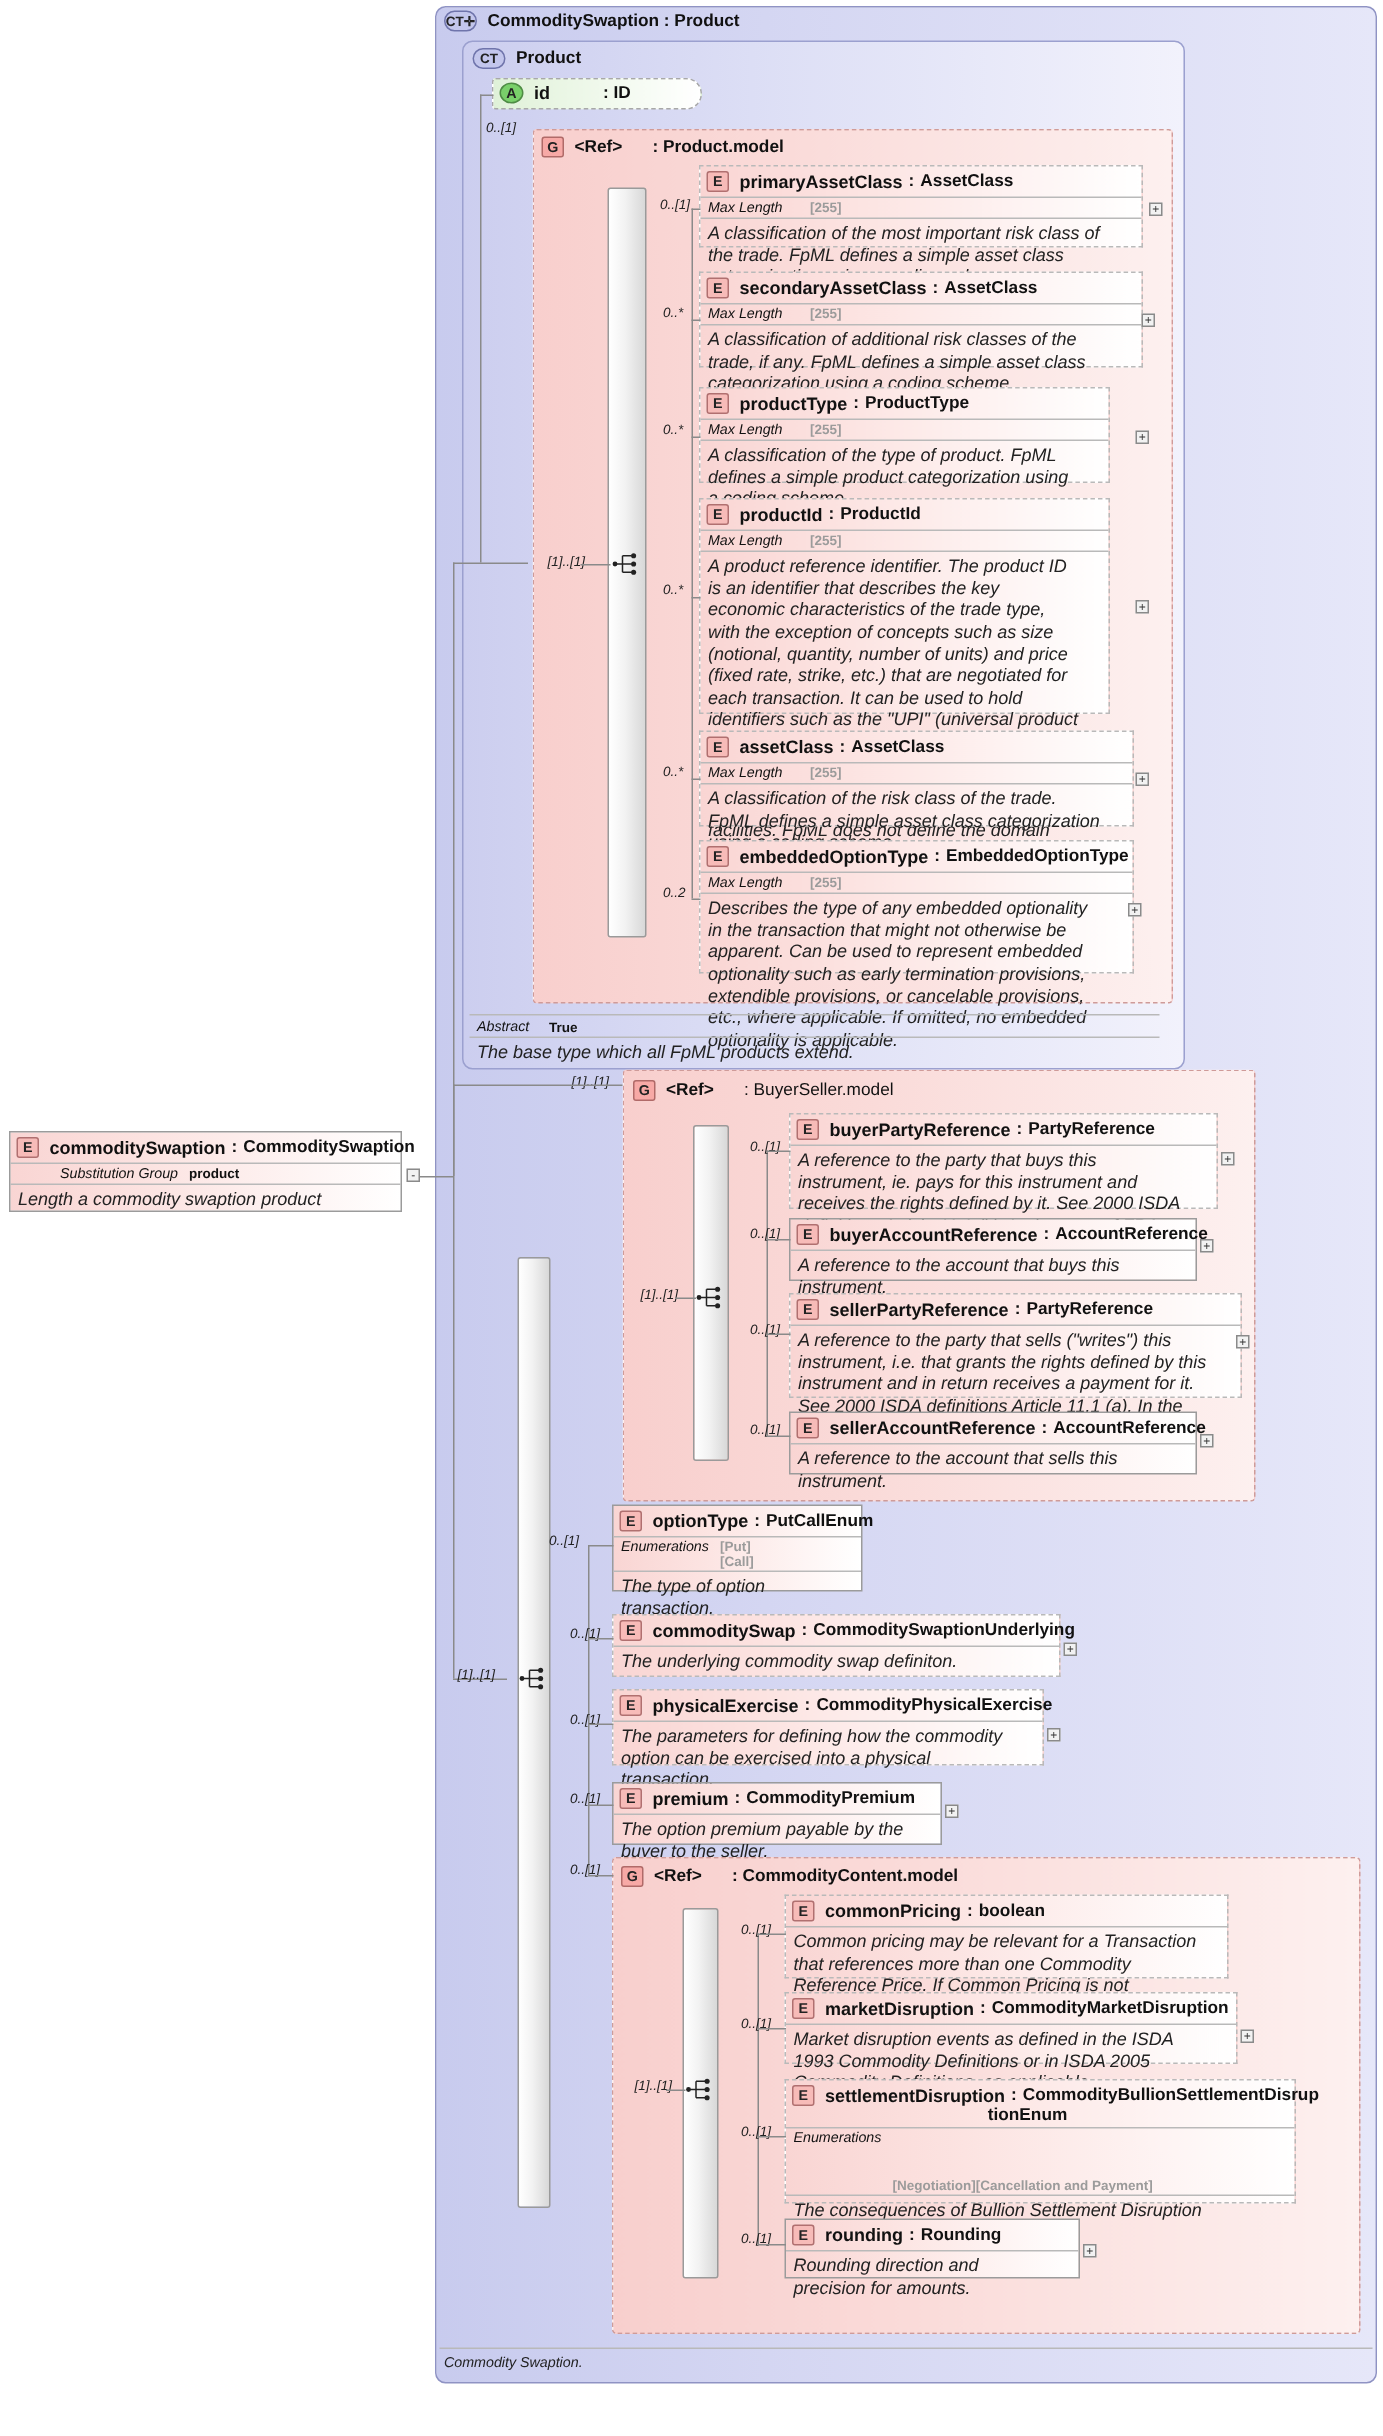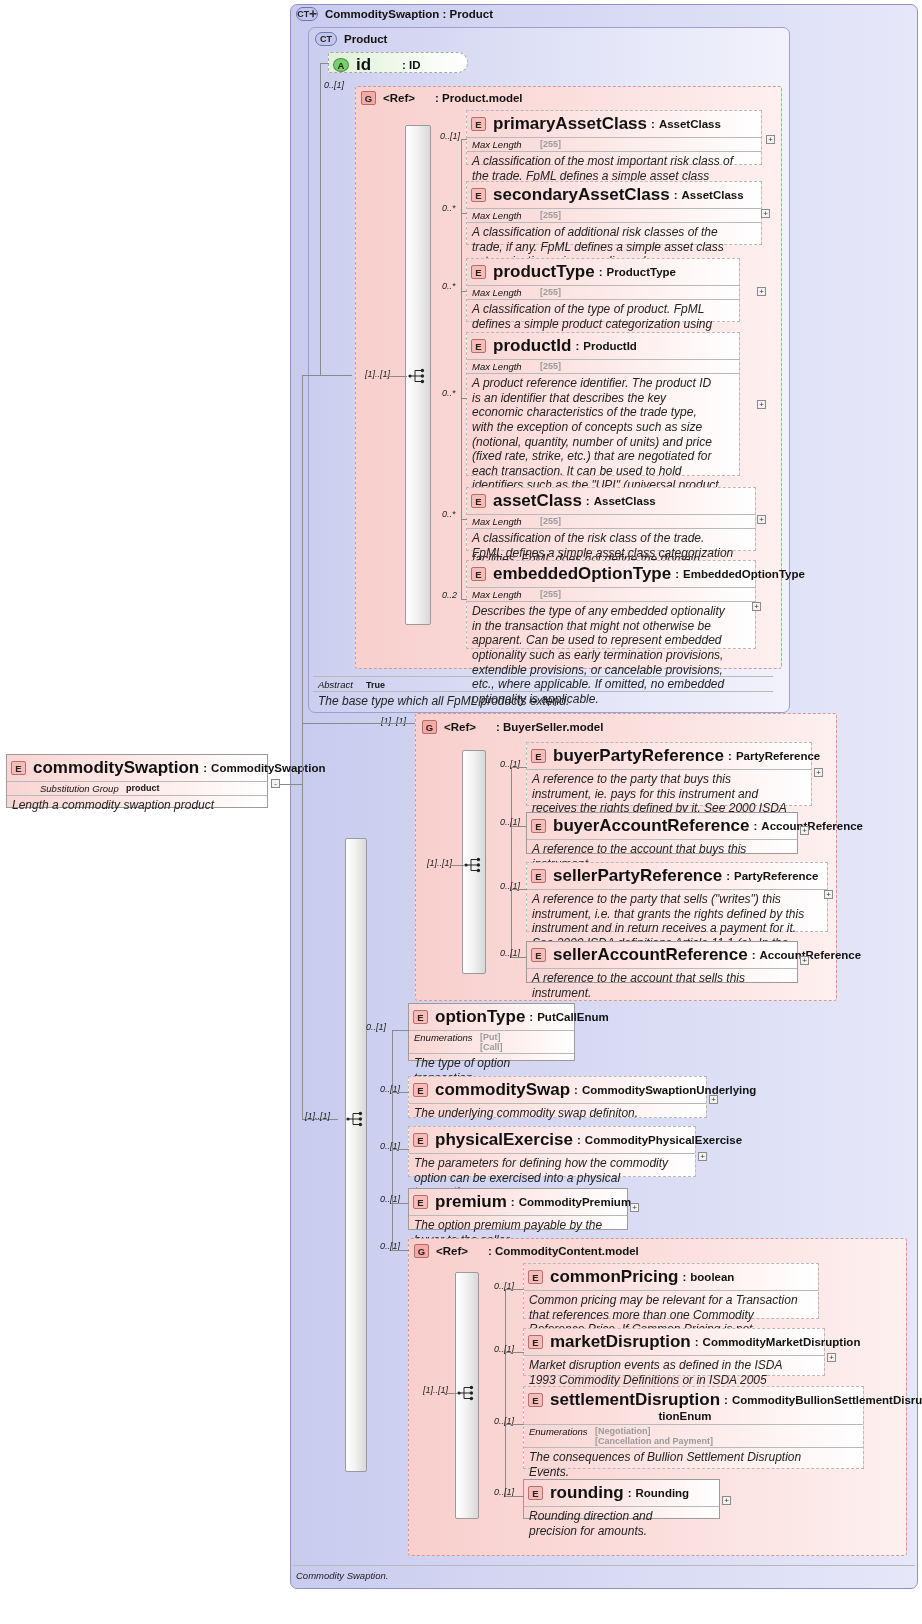--- a/index.html
+++ b/index.html
@@ -54,21 +54,21 @@
     text-align:center; font-size:9.5px; font-weight:bold;
     border:1px solid #b07070; background:#f7bbb8; color:#222;
     margin-right:7px; border-radius:2px; flex:0 0 auto;
   }
   .tag.g { background:#f7a9a6; border-color:#b06a68; }
   .tag.a { background:#79d06a; border-color:#4e8c44; border-radius:50%; width:16px; }
   .tag.ct {
     background:#c3c6ec; border-color:#6f74ab; width:22px; border-radius:8px;
     font-size:9px; letter-spacing:0px;
   }
-  .el-name { font-weight:bold; font-size:17px; color:#111; }
+  .el-name { font-weight:bold; font-size:12px; color:#111; }
   .el-name2 { font-weight:bold; font-size:11.5px; color:#111; }
 
   .row-sep { border-top:1px solid #b9b9b9; }
   .facet {
     padding:1px 5px 1px 5px; font-size:9.5px; font-style:italic; color:#111;
     display:flex; white-space:nowrap;
   }
   .facet .fname { font-style:italic; min-width:68px; }
   .facet .fval { color:#9b9b9b; font-style:normal; font-weight:bold; font-size:9px; }
   .facet .fval.dark { color:#111; }
@@ -306,21 +306,21 @@
 
 <div class="ln v" style="left:302px; top:375px; height:409px;"></div>
 <div class="ln h" style="left:302px; top:375px; width:18px;"></div>
 <div class="ln v" style="left:302px; top:723px; height:396px;"></div>
 <div class="ln h" style="left:302px; top:1119px; width:36px;"></div>
 
 <div class="box g-outer" style="left:415px; top:713px; width:422px; height:288px;"></div>
 <div class="box" style="left:422px; top:719px; width:320px; height:15px; display:flex; align-items:center;">
   <span class="tag g">G</span>
   <span style="font-weight:bold; font-size:11.5px; min-width:52px;">&lt;Ref&gt;</span>
-  <span style="font-weight:bold; font-size:11.5px;">: BuyerSeller.model</span>
+  <span style="font-weight:normal; font-size:11.5px;">: BuyerSeller.model</span>
 </div>
 <div class="occ" style="left:381px; top:716px;">[1]..[1]</div>
 <div class="ln h" style="left:302px; top:723px; width:113px;"></div>
 
 <div class="seqbar" style="left:462px; top:750px; width:24px; height:224px;"></div>
 <svg class="seqicon" style="left:464px; top:857px;" viewBox="0 0 22 16">
   <line x1="1" y1="8" x2="7" y2="8" stroke="#222" stroke-width="1"></line>
   <circle cx="2" cy="8" r="1.6" fill="#222"></circle>
   <line x1="7" y1="2.5" x2="7" y2="13.5" stroke="#222" stroke-width="1"></line>
   <line x1="7" y1="2.5" x2="13" y2="2.5" stroke="#222" stroke-width="1"></line>
@@ -526,21 +526,21 @@
       <span class="tag">E</span>
       <span class="el-name">settlementDisruption</span>
       <span class="el-name2" style="margin:0 4px;">:</span>
       <span class="el-name2">CommodityBullionSettlementDisrup</span>
     </span>
     <span class="el-name2" style="display:block; text-align:center; padding-right:16px;">tionEnum</span>
   </div>
   <div class="row-sep" style="margin-top:2px;"></div>
   <div class="facet" style="align-items:flex-start;">
     <span class="fname" style="min-width:66px;">Enumerations</span>
-    <span style="display:flex; flex-direction:column;">
+    <span style="display:flex; flex-direction:row;margin-top:32px;">
       <span class="fval">[Negotiation]</span>
       <span class="fval">[Cancellation and Payment]</span>
     </span>
   </div>
   <div class="row-sep"></div>
   <div class="doc">The consequences of Bullion Settlement Disruption Events.</div>
 </div>
 <div class="occ" style="left:494px; top:1416px;">0..[1]</div>
 <div class="ln h" style="left:505px; top:1424px; width:19px;"></div>
 

